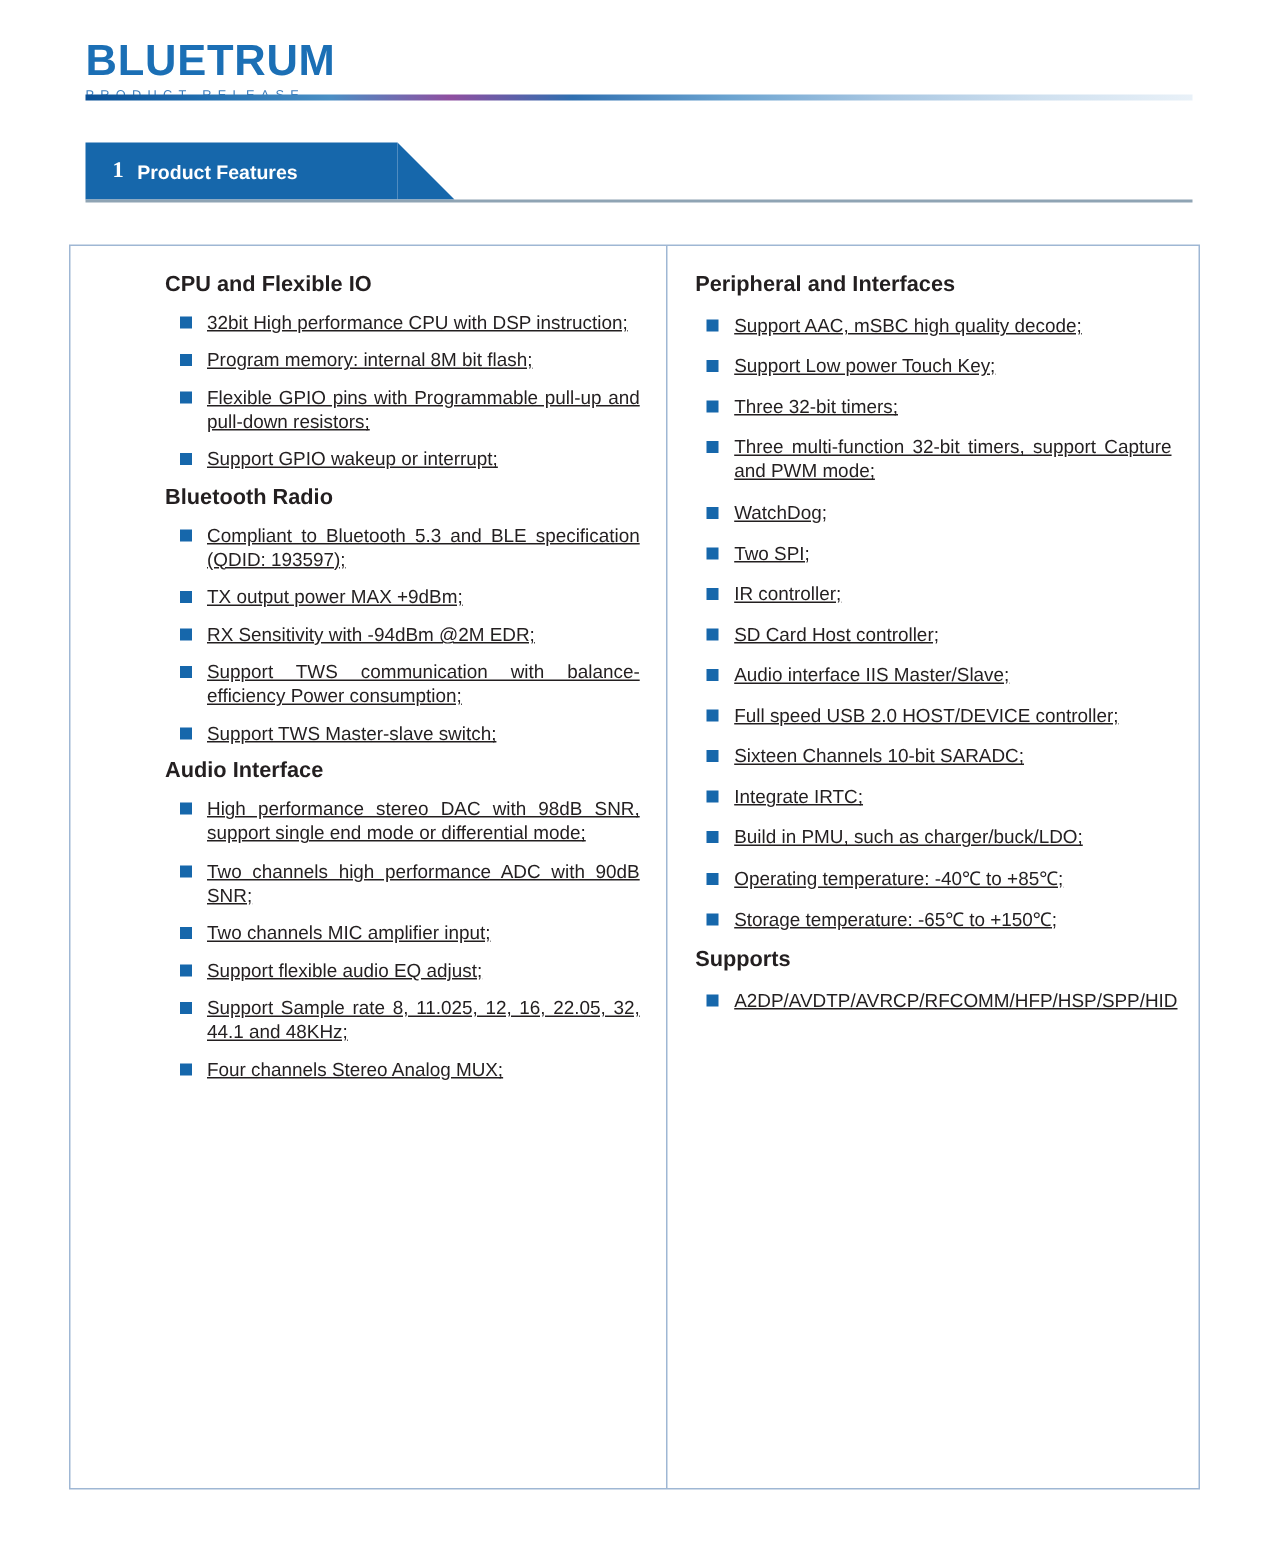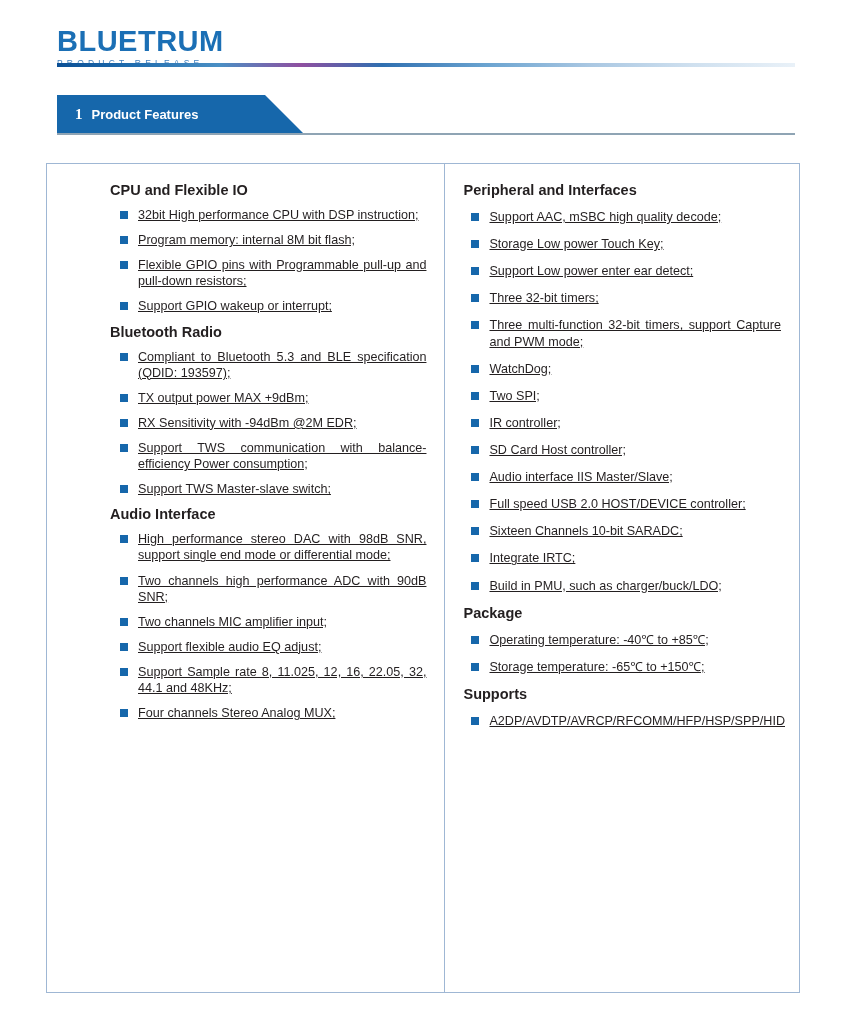--- a/index.html
+++ b/index.html
@@ -222,36 +222,34 @@
         <li>Four channels Stereo Analog MUX;</li>
       </ul>
 
     </div>
 
     <div class="col col-right">
 
       <div class="grp-title first-group-title">Peripheral and Interfaces</div>
       <ul class="bullets">
         <li>Support AAC, mSBC high quality decode;</li>
-        <li>Storage Low power Touch Key;</li>
-        <li>Support Low power enter ear detect;</li>
+        <li>Support Low power Touch Key;</li>
         <li>Three 32-bit timers;</li>
         <li class="justify">Three multi-function 32-bit timers, support Capture and PWM mode;</li>
         <li>WatchDog;</li>
         <li>Two SPI;</li>
         <li>IR controller;</li>
         <li>SD Card Host controller;</li>
         <li>Audio interface IIS Master/Slave;</li>
         <li>Full speed USB 2.0 HOST/DEVICE controller;</li>
         <li>Sixteen Channels 10-bit SARADC;</li>
         <li>Integrate IRTC;</li>
         <li>Build in PMU, such as charger/buck/LDO;</li>
       </ul>
 
-      <div class="grp-title">Package</div>
 
       <ul class="bullets">
         <li>Operating temperature: -40℃ to +85℃;</li>
         <li>Storage temperature: -65℃ to +150℃;</li>
       </ul>
 
       <div class="grp-title">Supports</div>
       <ul class="bullets">
         <li>A2DP/AVDTP/AVRCP/RFCOMM/HFP/HSP/SPP/HID</li>
       </ul>

